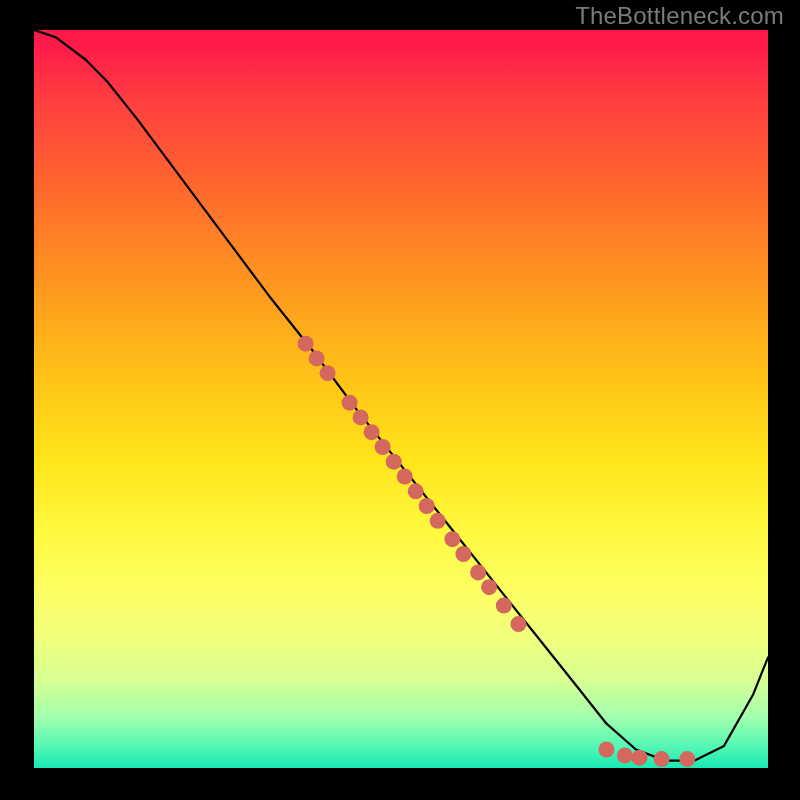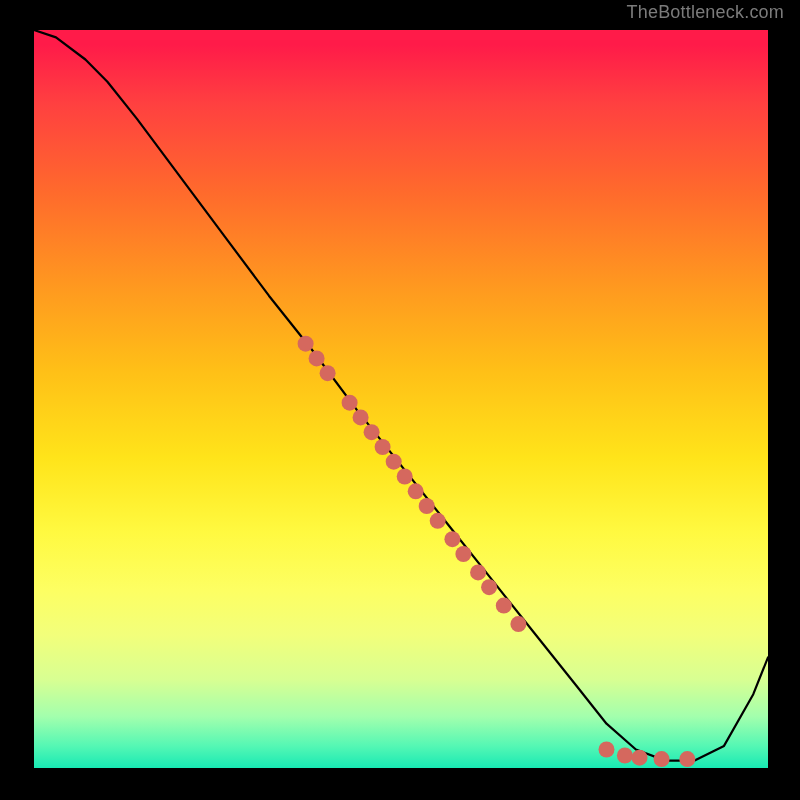--- a/index.html
+++ b/index.html
@@ -14,21 +14,21 @@
     position: relative;
     width: 800px;
     height: 800px;
     background: #000;
   }
   .attribution {
     position: absolute;
     top: 2px;
     right: 16px;
     font-family: Arial, Helvetica, sans-serif;
-    font-size: 18px;
+    font-size: 24px;
     color: #7b7b7b;
     letter-spacing: 0.2px;
     font-weight: 400;
   }
   .plot {
     position: absolute;
     left: 34px;
     top: 30px;
     width: 734px;
     height: 738px;

